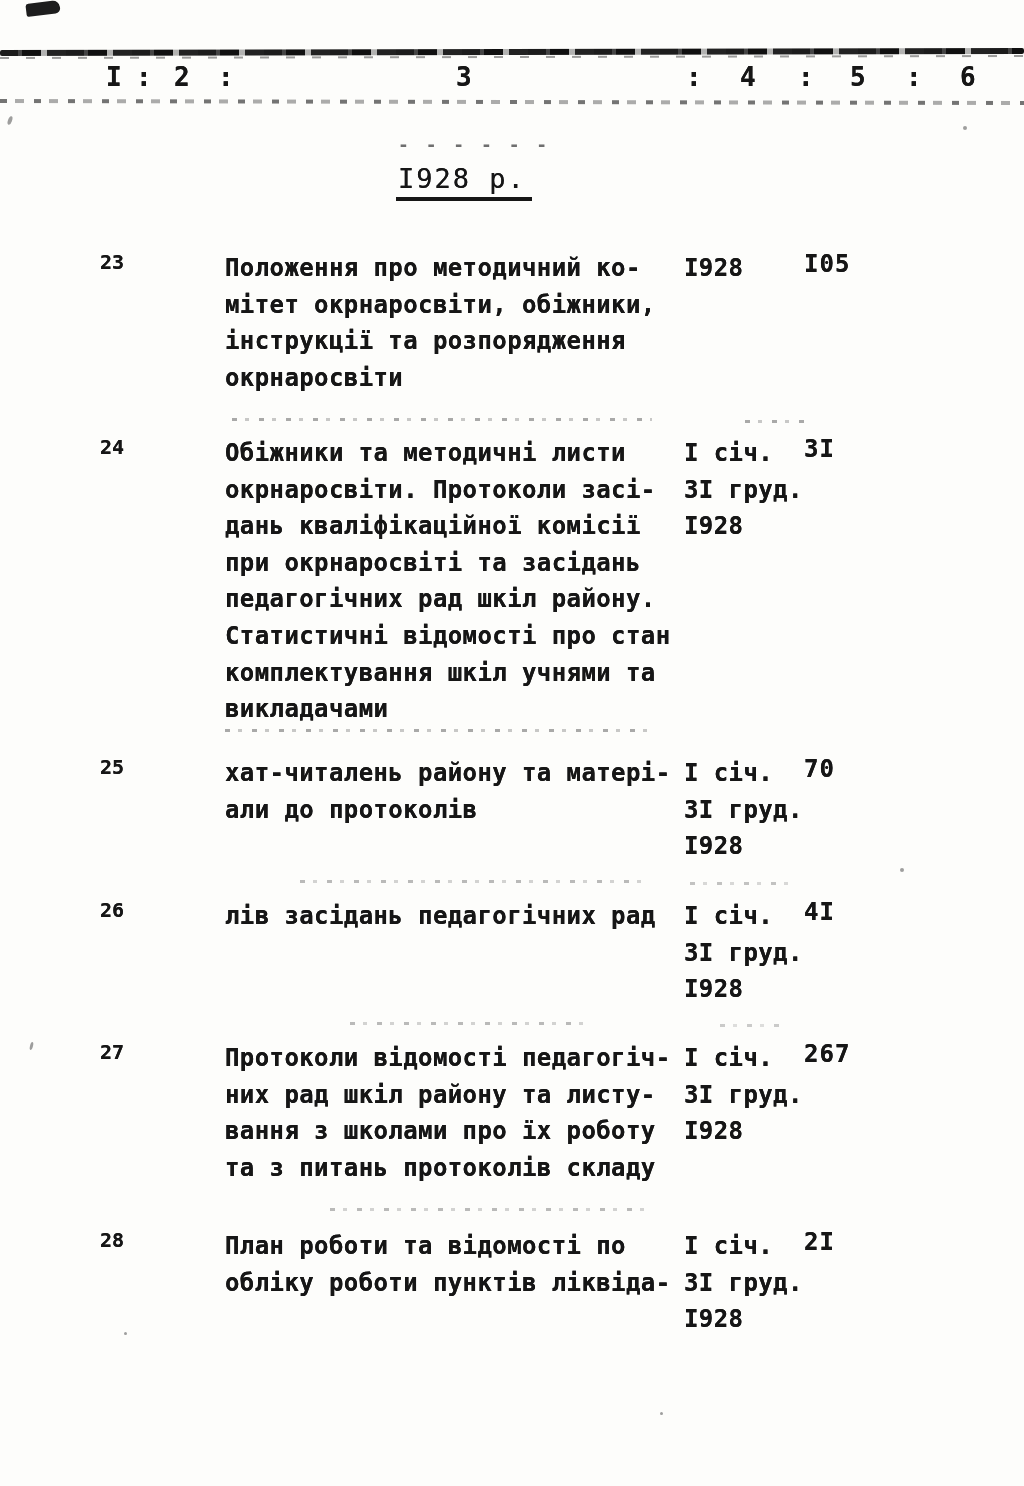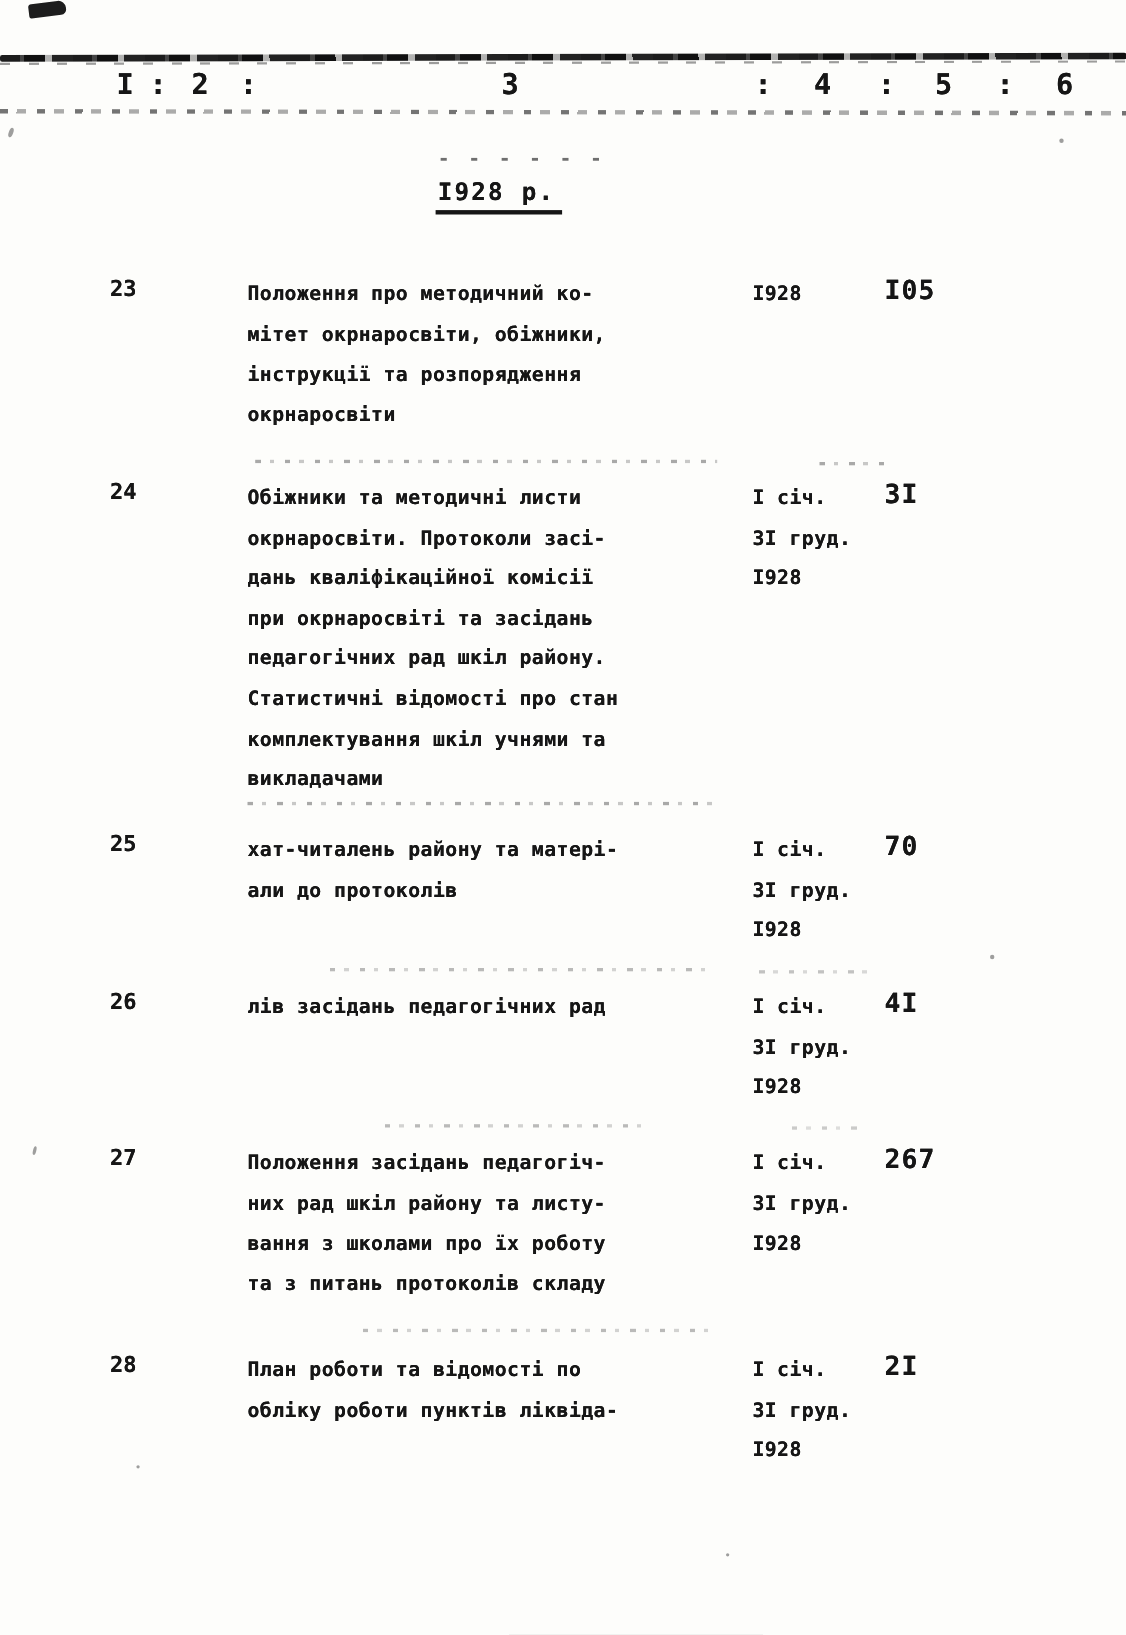--- a/index.html
+++ b/index.html
@@ -90,40 +90,40 @@
     position: absolute;
     left: 398px; top: 134px;
     font-size: 18px;
     color: #6f6f6f;
     letter-spacing: 3px;
     font-weight: 700;
   }
   .year-heading {
     position: absolute;
     left: 396px; top: 163px;
-    font-size: 22px;
-    font-weight: 700;
+    font-size: 27px;
+    font-weight: 400;
     letter-spacing: 2px;
     padding: 0 6px 3px 2px;
     border-bottom: 4px solid #161616;
     text-shadow: 0 0 .6px #222;
   }
 
   
   .entry { position: absolute; left: 0; width: 1024px; }
   .entry-number {
     position: absolute;
     left: 100px; top: 0;
     font-size: 20px;
     font-weight: 700;
     text-shadow: 0 0 .5px #222;
   }
   .entry-desc { position: absolute; left: 225px; top: 0; width: 460px; }
   .entry-desc .line, .entry-dates .line {
-    font-size: 18px;
+    font-size: 24px;
     font-weight: 700;
     line-height: 36.6px;
     white-space: nowrap;
     letter-spacing: .4px;
     text-shadow: 0 0 .6px #1a1a1a;
   }
   .entry-dates { position: absolute; left: 684px; top: 0; width: 120px; }
   .entry-sheets {
     position: absolute;
     left: 804px; top: 0;
@@ -233,21 +233,21 @@
           <div class="line">І січ.</div>
           <div class="line">3І груд.</div>
           <div class="line">І928</div>
         </div>
     <div class="entry-sheets">4І</div>
   </div>
 
   <div class="entry" style="top: 1040px;">
     <div class="entry-number">27</div>
     <div class="entry-desc">
-          <div class="line">Положення засідань педагогіч-</div>
+          <div class="line">Протоколи відомості педагогіч-</div>
           <div class="line">них рад шкіл району та листу-</div>
           <div class="line">вання з школами про їх роботу</div>
           <div class="line">та з питань протоколів складу</div>
         </div>
     <div class="entry-dates">
           <div class="line">І січ.</div>
           <div class="line">3І груд.</div>
           <div class="line">І928</div>
         </div>
     <div class="entry-sheets">267</div>

